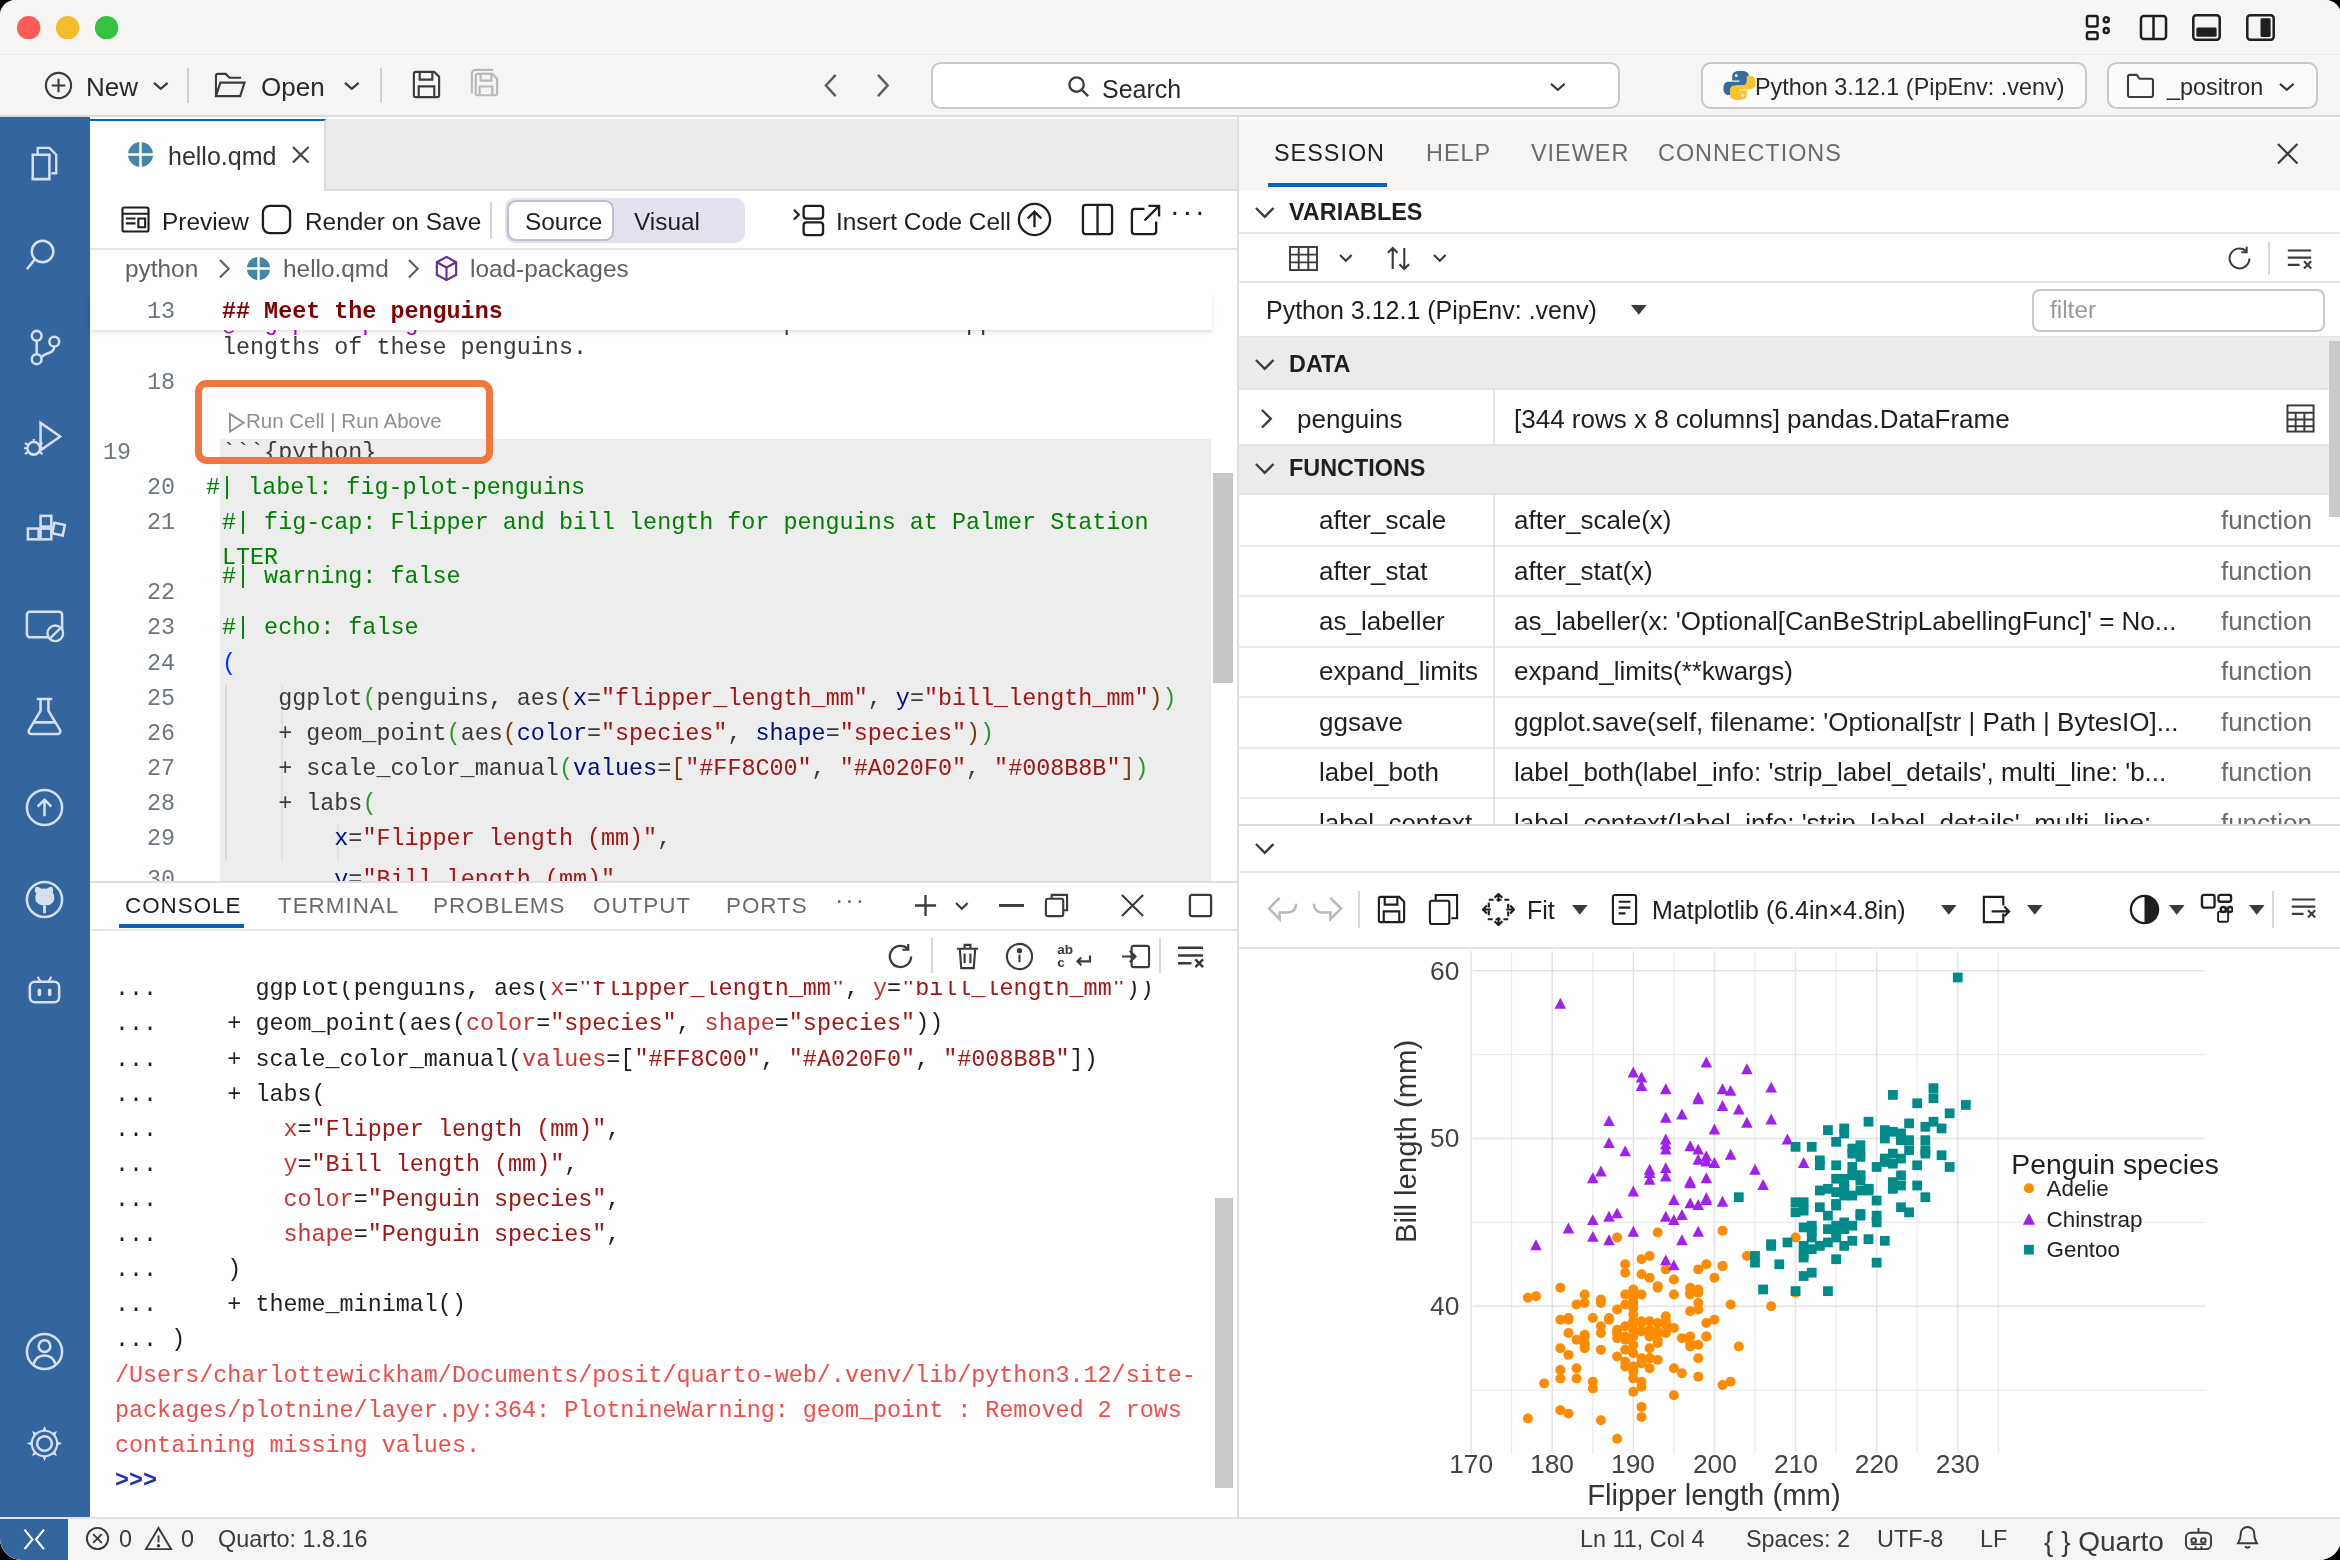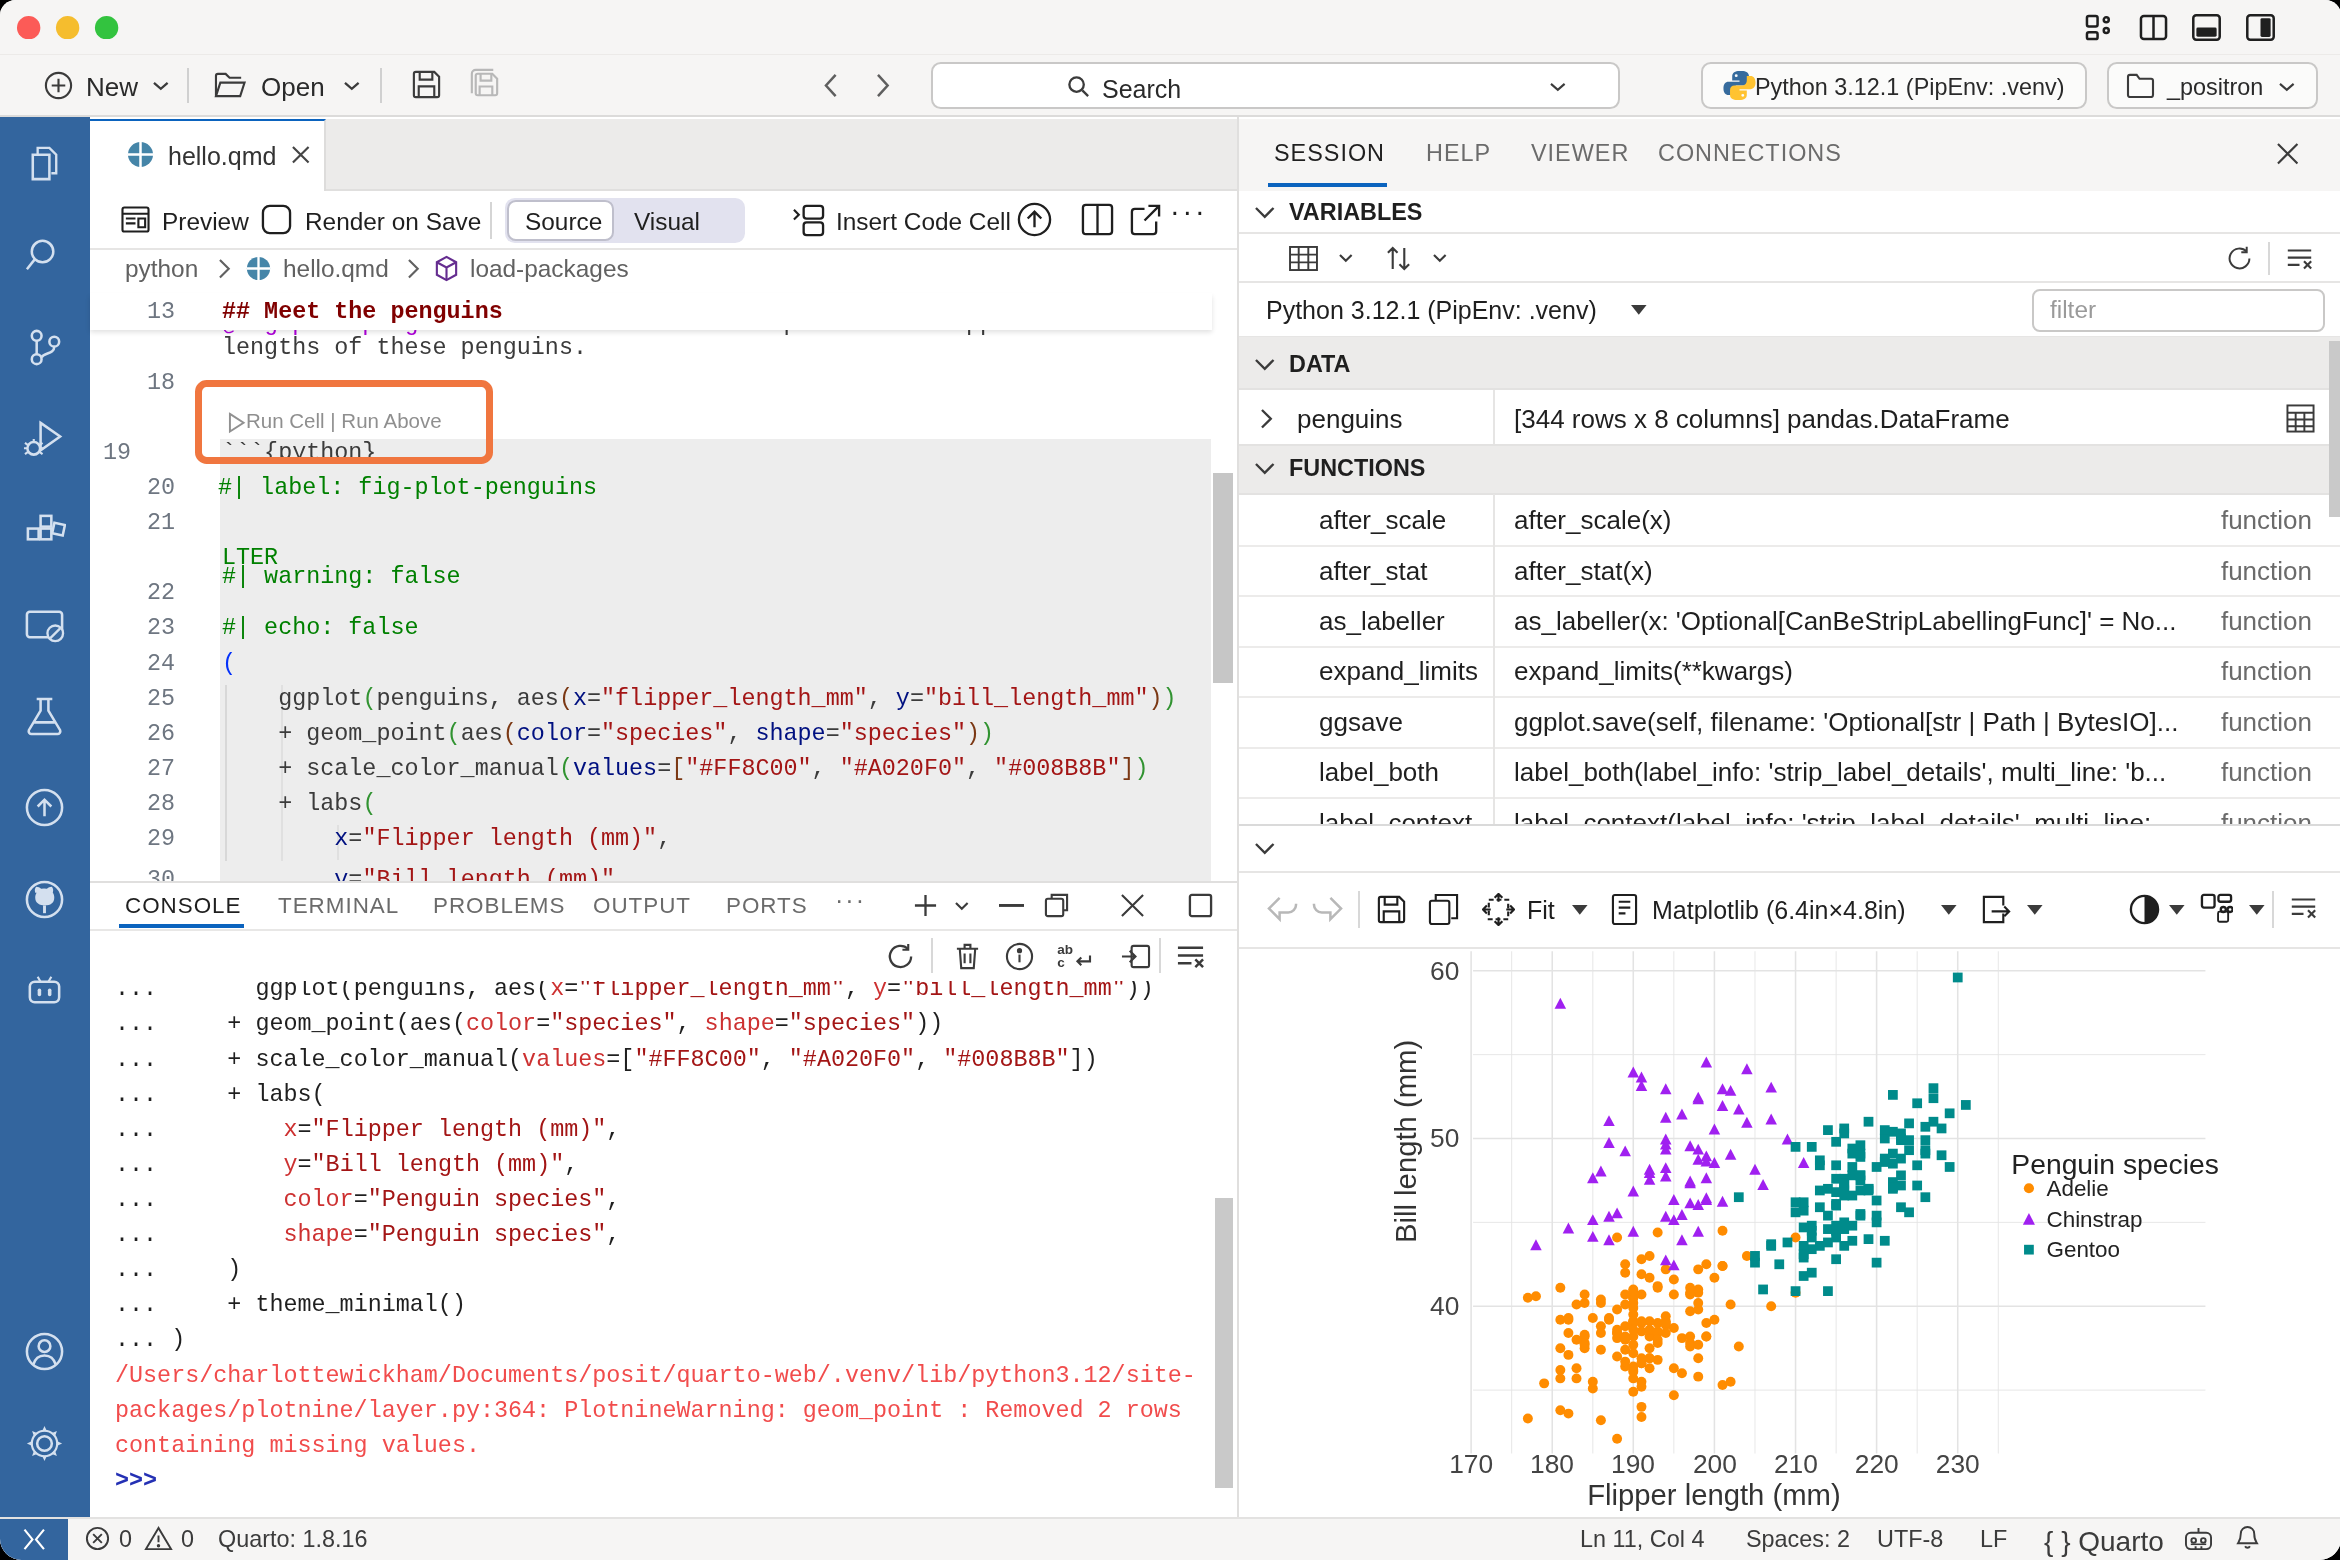--- a/index.html
+++ b/index.html
@@ -236,22 +236,23 @@
 <div class="abs" style="left:220px;top:439px;width:991px;height:442px;background:#EDEDED;"></div>
     <div class="abs" style="left:225px;top:685px;width:2px;height:176px;background:#D8D8D8;"></div>
     <div class="abs" style="left:281px;top:685px;width:2px;height:176px;background:#E0E0E0;"></div>
     <div class="abs" style="left:337px;top:825px;width:2px;height:35px;background:#E0E0E0;"></div>
     <div class="abs mono" style="left:222px;top:307px;color:#3B3B3B;"><span style="color:#AF00DB;">@fig-plot-penguins</span> shows the relationship between flipper and bill</div>
     <div class="abs mono" style="left:222px;top:331px;color:#3B3B3B;">lengths of these penguins.</div>
     <div class="abs mono" style="left:103px;top:366px;width:72px;text-align:right;color:#6E7681;">18</div>
     <div class="abs mono" style="left:103px;top:436px;width:72px;text-align:left;color:#6E7681;">19</div>
     <div class="abs mono" style="left:222px;top:436px;color:#3B3B3B;">```{python}</div>
     <div class="abs mono" style="left:103px;top:471px;width:72px;text-align:right;color:#6E7681;">20</div>
-    <div class="abs mono" style="left:218px;top:471px;color:#3B3B3B;text-align:right;"><span class="g">#| label: fig-plot-penguins</span></div>
+    <div class="abs mono" style="left:206px;top:471px;color:#3B3B3B;text-align:right;"><span class="g">#| label: fig-plot-penguins</span></div>
     <div class="abs mono" style="left:103px;top:506px;width:72px;text-align:right;color:#6E7681;">21</div>
+    <div class="abs mono" style="left:222px;top:506px;color:#3B3B3B;"><span class="g">#| fig-cap: Flipper and bill length for penguins at Palmer Station</span></div>
     <div class="abs mono" style="left:222px;top:541px;color:#3B3B3B;"><span class="g">LTER</span></div>
     <div class="abs mono" style="left:103px;top:576px;width:72px;text-align:right;color:#6E7681;">22</div>
     <div class="abs mono" style="left:222px;top:560px;color:#3B3B3B;"><span class="g">#| warning: false</span></div>
     <div class="abs mono" style="left:103px;top:611px;width:72px;text-align:right;color:#6E7681;">23</div>
     <div class="abs mono" style="left:222px;top:611px;color:#3B3B3B;text-align:center;"><span class="g">#| echo: false</span></div>
     <div class="abs mono" style="left:103px;top:647px;width:72px;text-align:right;color:#6E7681;">24</div>
     <div class="abs mono" style="left:222px;top:647px;color:#3B3B3B;"><span class="b1">(</span></div>
     <div class="abs mono" style="left:103px;top:682px;width:72px;text-align:right;color:#6E7681;">25</div>
     <div class="abs mono" style="left:222px;top:682px;color:#3B3B3B;">    ggplot<span class="b2">(</span>penguins, aes<span class="b3">(</span><span class="nv">x</span>=<span class="st">"flipper_length_mm"</span>, <span class="nv">y</span>=<span class="st">"bill_length_mm"</span><span class="b3">)</span><span class="b2">)</span></div>
     <div class="abs mono" style="left:103px;top:717px;width:72px;text-align:right;color:#6E7681;">26</div>

